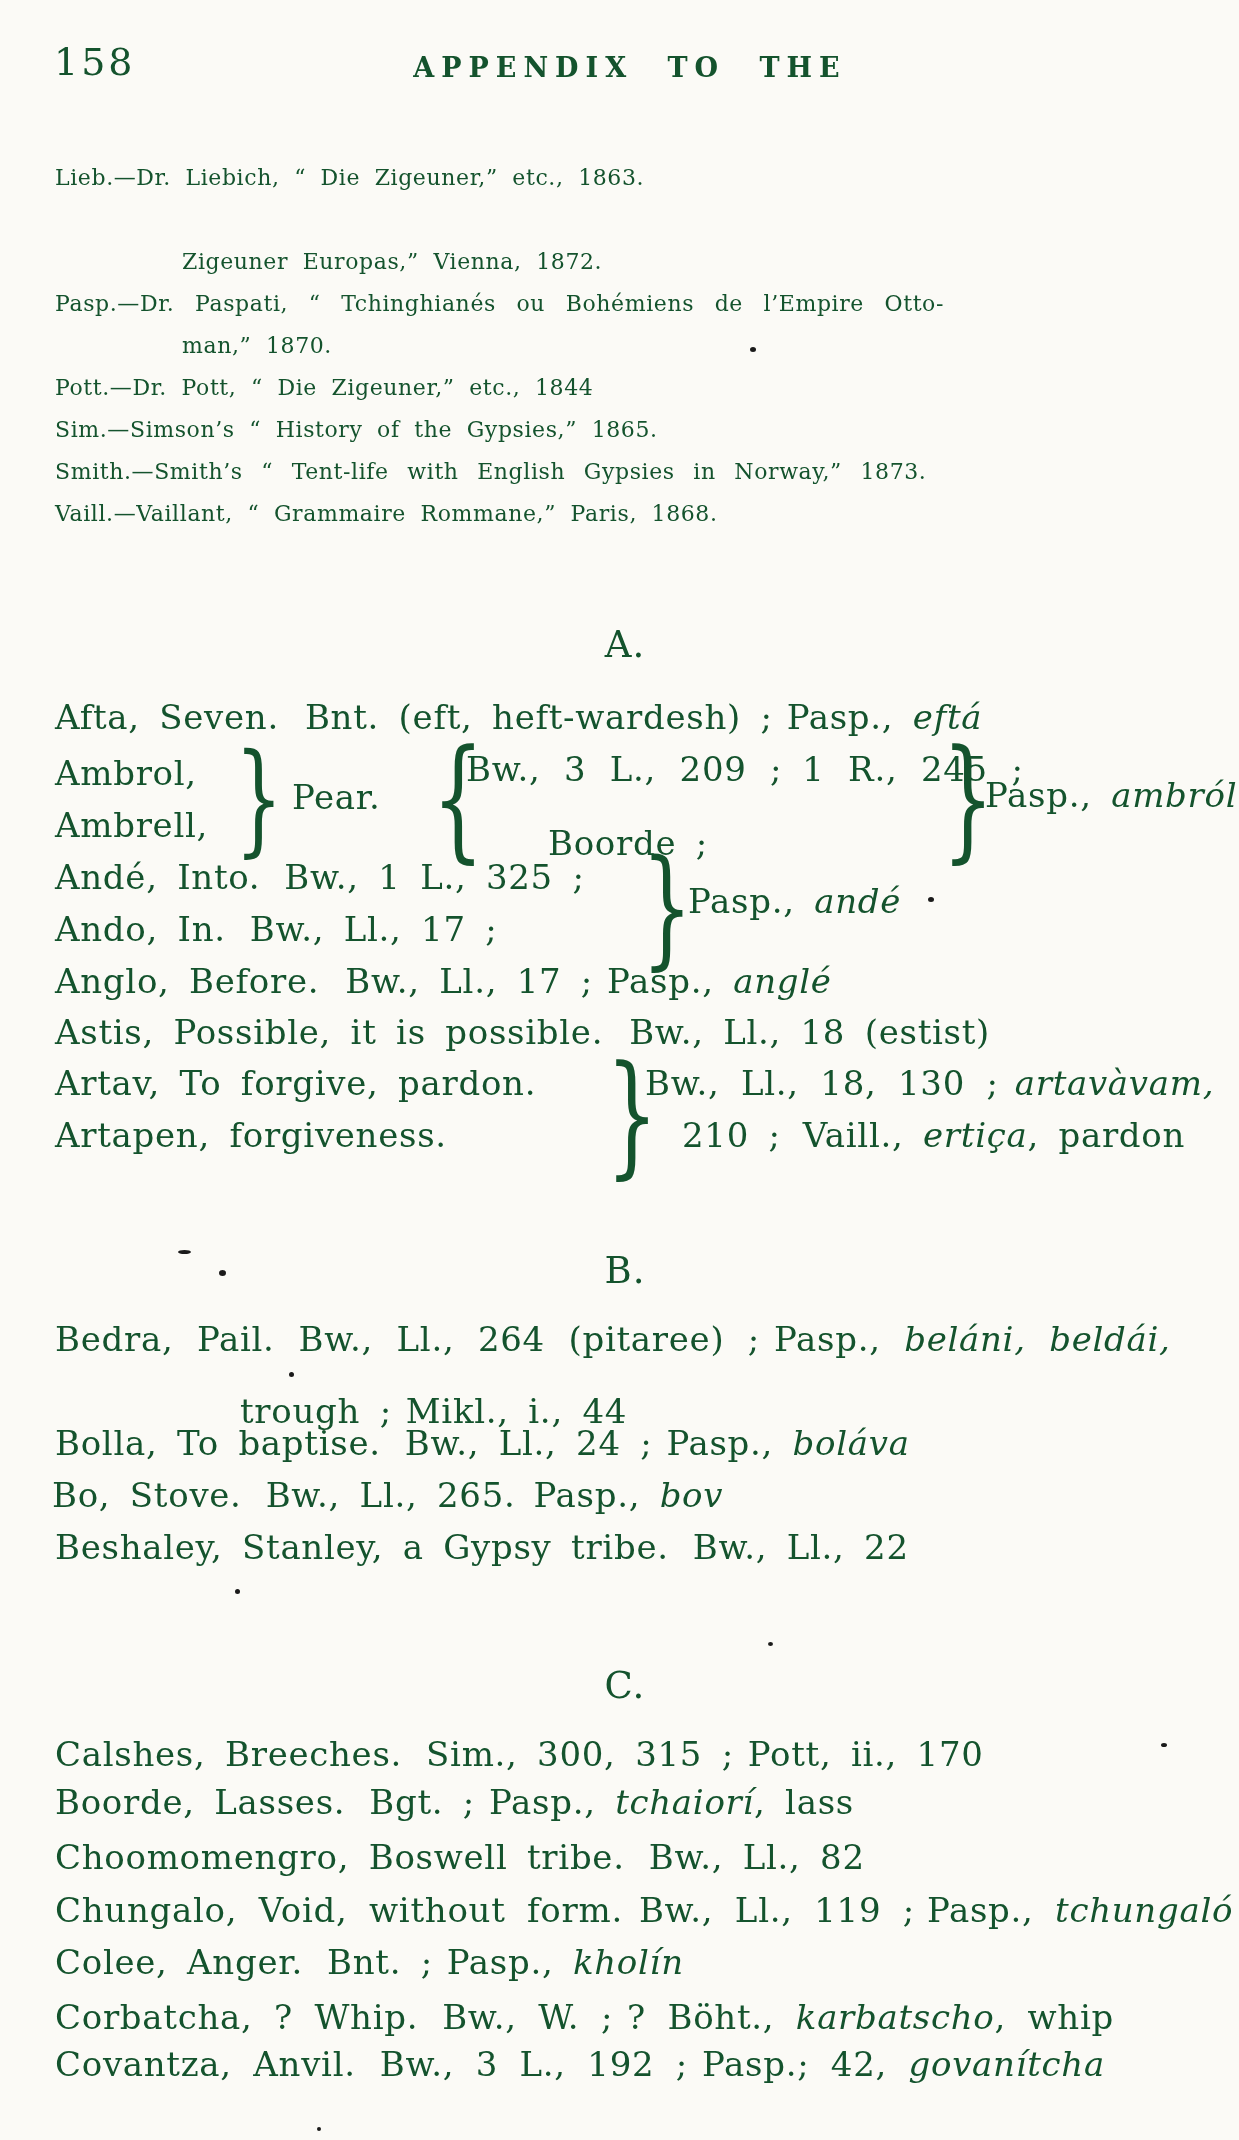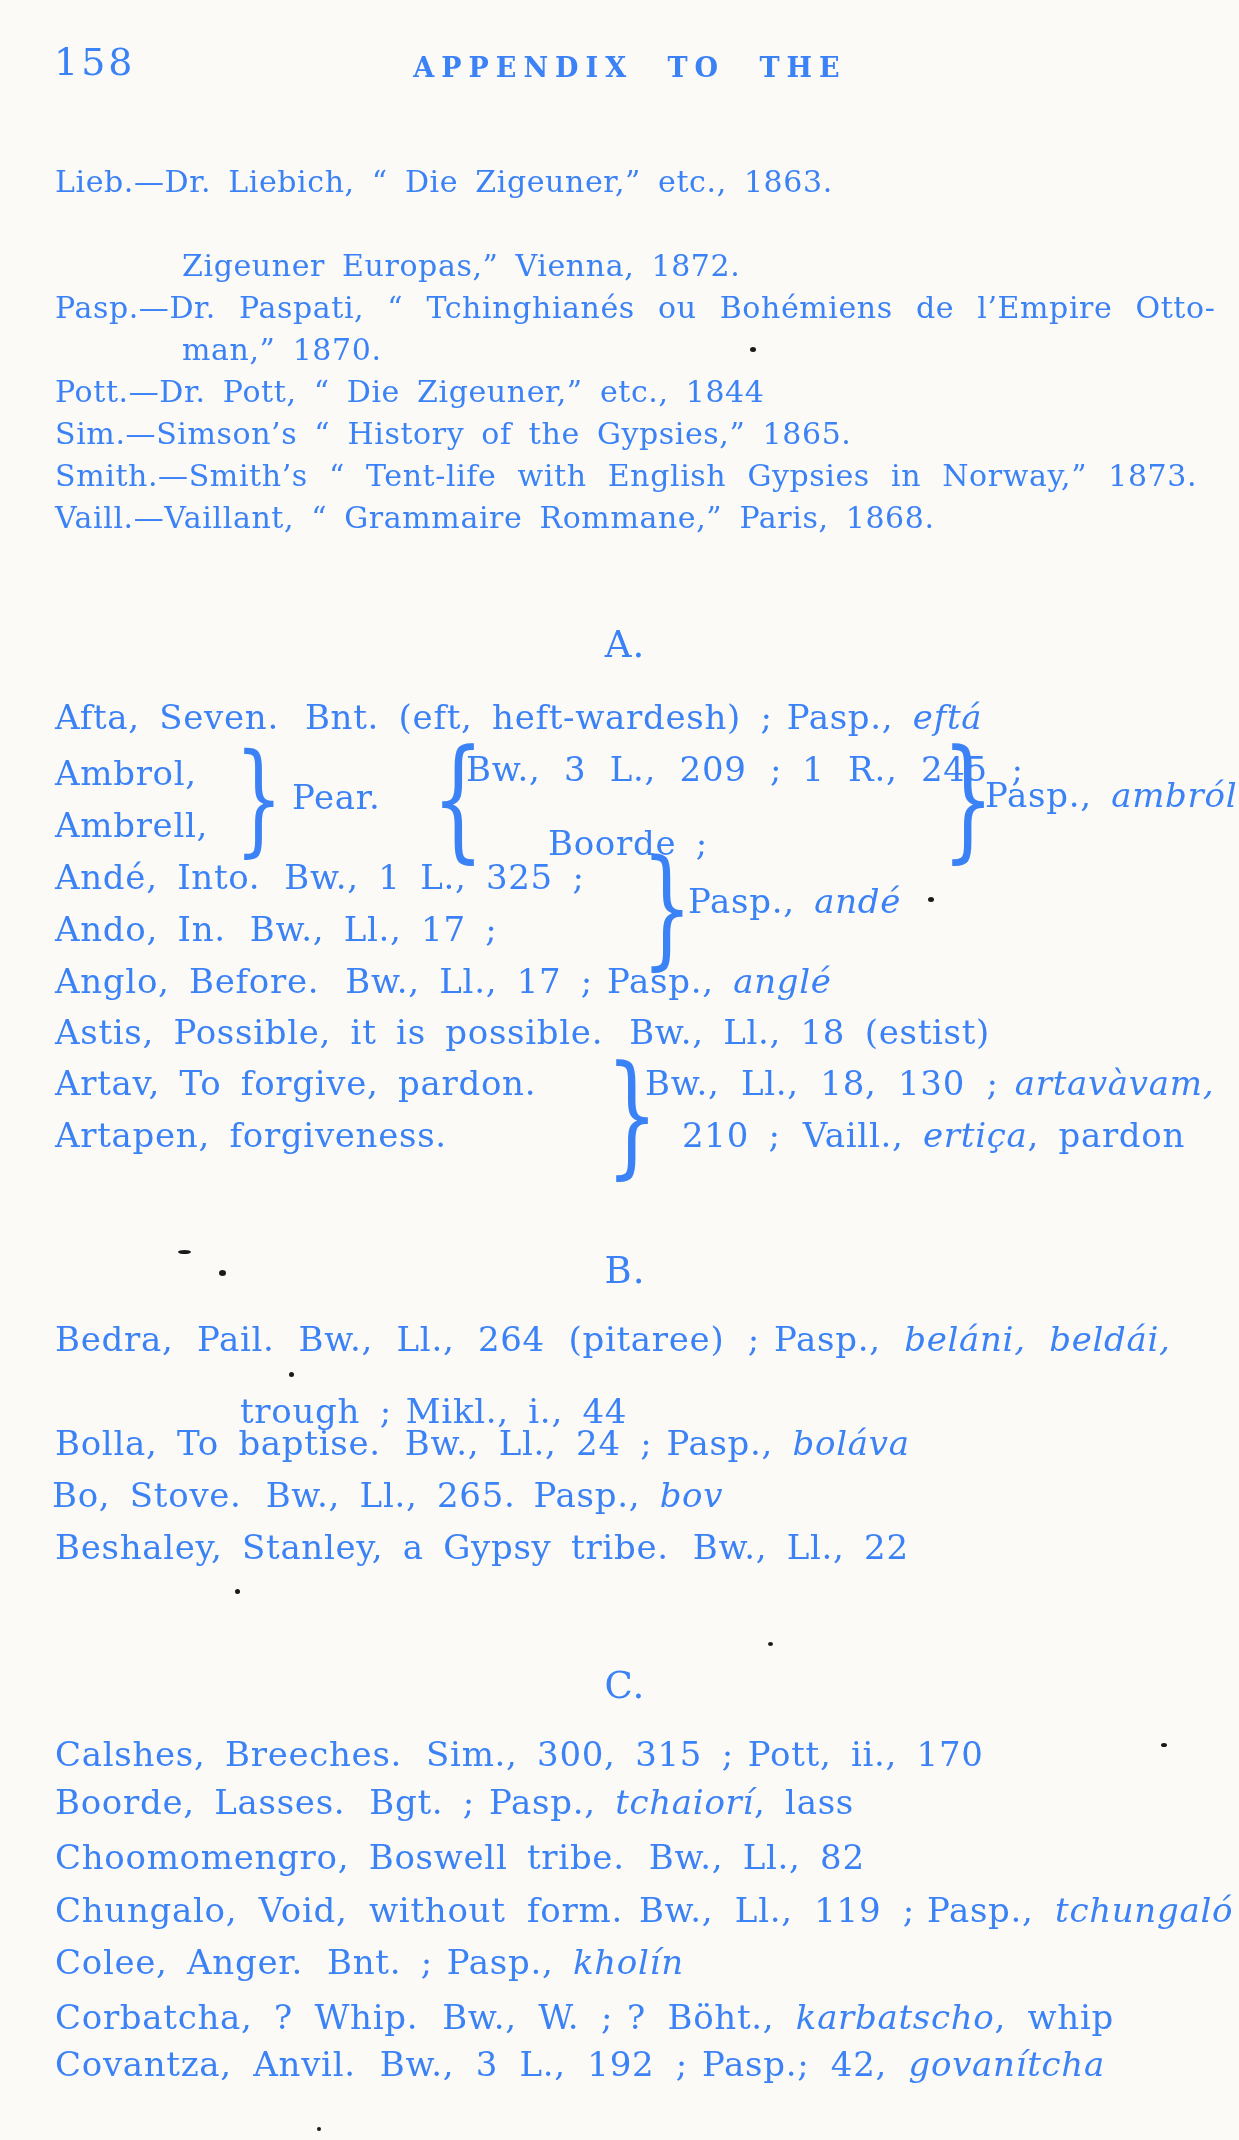--- a/index.html
+++ b/index.html
@@ -31,21 +31,21 @@
   }
   .line{
     position:absolute;
     white-space:nowrap;
     font-size:34px;
     line-height:1.15;
     letter-spacing:0.7px;
     word-spacing:8px;
   }
   .line.biblio{
-    font-size:30px;
+    font-size:22px;
     letter-spacing:0.6px;
     word-spacing:7px;
   }
   .line.heading{
     font-size:37px;
     transform:translateX(-50%);
     letter-spacing:1px;
   }
   .it{font-style:italic;}
   .gap{display:inline-block;}
@@ -62,21 +62,21 @@
   }
   .speck{
     position:absolute;
     background:#1a1a1a;
     border-radius:50%;
   }
 </style>
 </head>
 <body>
 
-<div id="page" style="background: rgb(251, 250, 246); color: #3b82f6;">
+<div id="page" style="background: rgb(251, 250, 246); color: #14532d;">
   <div class="pagenum">158</div>
   <div class="runhead">APPENDIX TO THE</div>
 <div class="line biblio" style="left: 55px; top: 165px;"><span>Lieb.—Dr. Liebich, “ Die Zigeuner,” etc., 1863.</span></div>
     <div class="line biblio" style="left: 182px; top: 249px;"><span>Zigeuner Europas,” Vienna, 1872.</span></div>
     <div class="line biblio" style="left: 55px; top: 291px; word-spacing: 13px;"><span>Pasp.—Dr. Paspati, “ Tchinghianés ou Bohémiens de l’Empire Otto-</span></div>
     <div class="line biblio" style="left: 182px; top: 333px;"><span>man,” 1870.</span></div>
     <div class="line biblio" style="left: 55px; top: 375px;"><span>Pott.—Dr. Pott, “ Die Zigeuner,” etc., 1844</span></div>
     <div class="line biblio" style="left: 55px; top: 417px;"><span>Sim.—Simson’s “ History of the Gypsies,” 1865.</span></div>
     <div class="line biblio" style="left: 55px; top: 459px; word-spacing: 11px;"><span>Smith.—Smith’s “ Tent-life with English Gypsies in Norway,” 1873.</span></div>
     <div class="line biblio" style="left: 55px; top: 501px;"><span>Vaill.—Vaillant, “ Grammaire Rommane,” Paris, 1868.</span></div>

